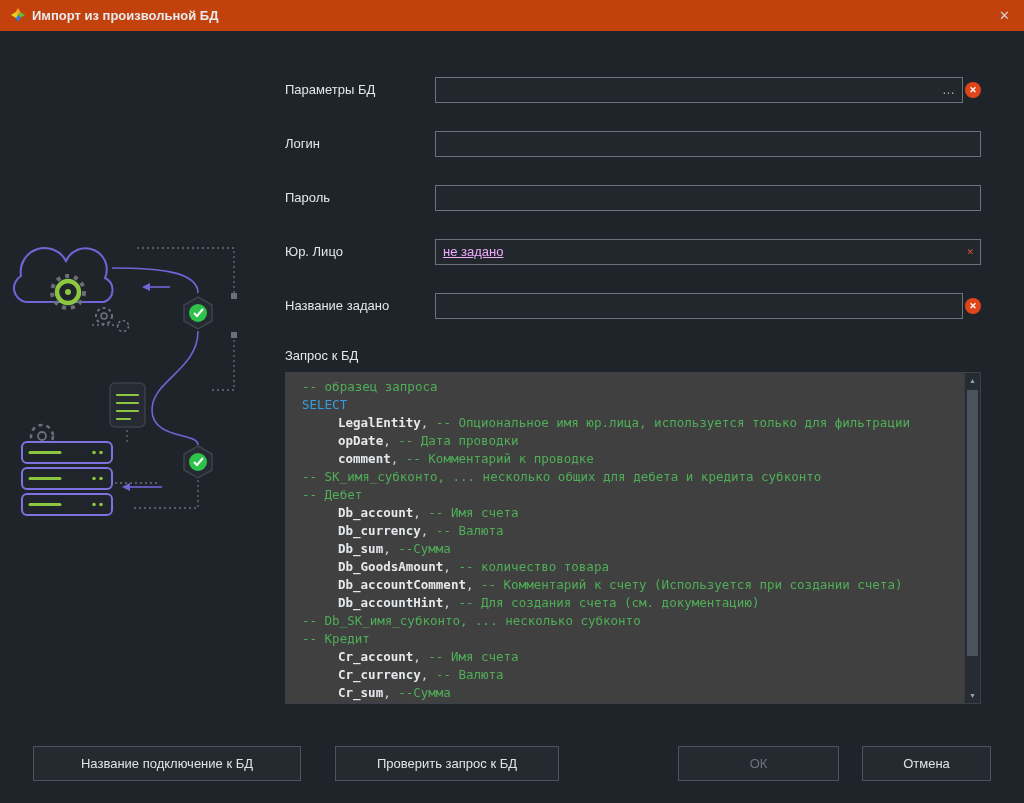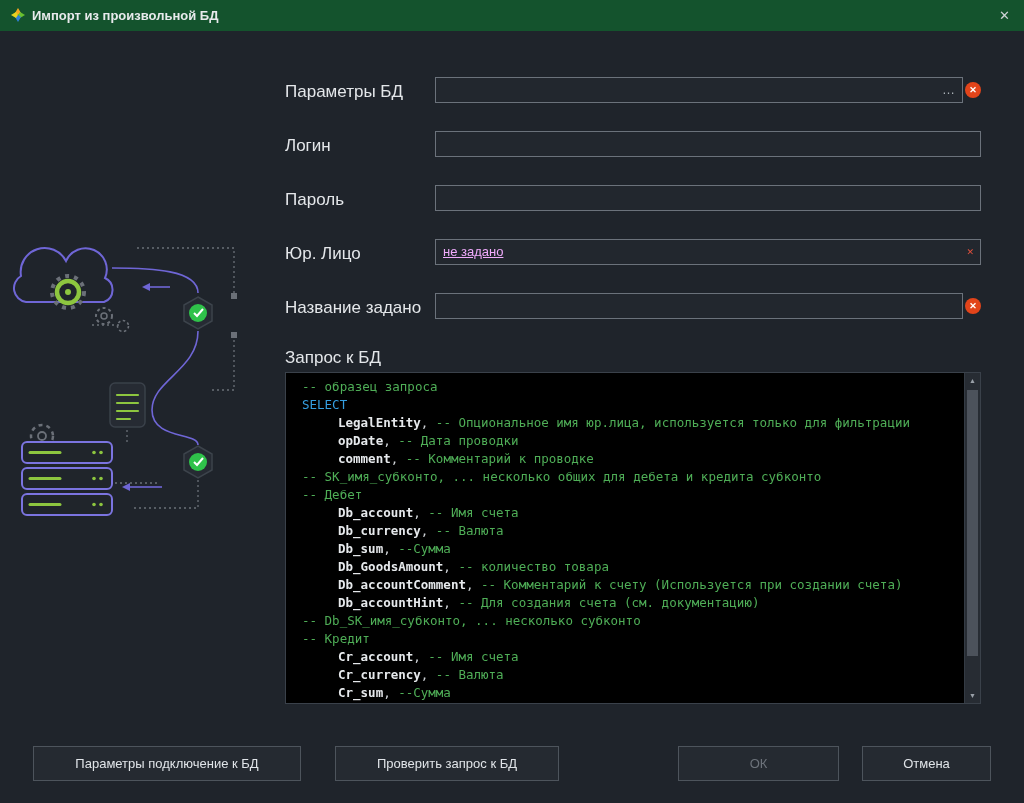--- a/index.html
+++ b/index.html
@@ -2,44 +2,44 @@
 <html><head>
 <meta charset="utf-8">
 <style>
   html,body{margin:0;padding:0;}
   body{
     width:1024px;height:803px;position:relative;overflow:hidden;
     background:#1f242b;font-family:"Liberation Sans",sans-serif;
     -webkit-font-smoothing:antialiased;
   }
   
-  .titlebar{position:absolute;left:0;top:0;width:1024px;height:31px;background:#14532d;}
+  .titlebar{position:absolute;left:0;top:0;width:1024px;height:31px;background:#c2410c;}
   .app-icon{position:absolute;left:10px;top:7px;width:16px;height:16px;}
   .win-title{position:absolute;left:32px;top:0;line-height:31px;font-size:13px;font-weight:bold;color:#e8eaec;}
   .win-close{position:absolute;right:14px;top:0;line-height:31px;font-size:13px;color:#cfd3d7;cursor:default;}
   
-  .lbl{position:absolute;left:285px;font-size:17px;color:#e4e7ea;}
+  .lbl{position:absolute;left:285px;font-size:13px;color:#e4e7ea;}
   
   .field{position:absolute;left:435px;height:24px;background:#22272e;border:1px solid #6b727b;box-sizing:content-box;}
   .field input{
     position:absolute;left:0;top:0;width:100%;height:100%;border:none;background:transparent;
     color:#e4e7ea;font-size:13px;padding:0 6px;box-sizing:border-box;outline:none;
     font-family:"Liberation Sans",sans-serif;
   }
   .browse{position:absolute;right:6px;top:0;line-height:24px;font-size:13px;color:#aab0b6;cursor:pointer;letter-spacing:1px;}
   .err-badge{
     position:absolute;left:965px;width:16px;height:16px;border-radius:50%;
     background:#e2441a;color:#ffffff;font-size:9px;font-weight:bold;text-align:center;line-height:16px;
   }
   .link{position:absolute;left:7px;top:0;line-height:24px;font-size:13px;color:#f0abfc;text-decoration:underline;cursor:pointer;}
   .mini-clear{position:absolute;right:6px;top:0;line-height:24px;font-size:9px;color:#e0503c;cursor:pointer;}
   
   .querybox{
     position:absolute;left:285px;top:372px;width:694px;height:330px;
-    background:#000000;border:1px solid #3a414a;overflow:hidden;
+    background:#404040;border:1px solid #3a414a;overflow:hidden;
   }
   .code{position:absolute;left:0;top:0;right:16px;padding:5px 0 0 16px;
     font-family:"DejaVu Sans Mono",monospace;font-size:12.5px;line-height:18px;white-space:pre;}
   .tok-comment{color:#4fae57;}
   .tok-keyword{color:#359ee0;text-align:right;}
   .tok-ident{color:#e6e9ec;font-weight:bold;margin-left:36px;}
   .tok-plain{color:#cfd3d7;}
   .scrollbar{position:absolute;right:0;top:0;width:15px;height:330px;background:#272c33;border-left:1px solid #343b44;}
   .sb-arrow{position:absolute;left:0;width:15px;height:15px;font-size:7px;color:#9aa0a8;text-align:center;line-height:15px;cursor:pointer;}
   .sb-up{top:0;}
@@ -176,16 +176,16 @@
 
 <div class="querybox">
   <div class="code"><div><span class="tok-comment">-- образец запроса</span></div><div><span class="tok-keyword">SELECT</span></div><div><span class="tok-ident">LegalEntity</span><span class="tok-plain">, </span><span class="tok-comment">-- Опциональное имя юр.лица, используется только для фильтрации</span></div><div><span class="tok-ident">opDate</span><span class="tok-plain">, </span><span class="tok-comment">-- Дата проводки</span></div><div><span class="tok-ident">comment</span><span class="tok-plain">, </span><span class="tok-comment">-- Комментарий к проводке</span></div><div><span class="tok-comment">-- SK_имя_субконто, ... несколько общих для дебета и кредита субконто</span></div><div><span class="tok-comment">-- Дебет</span></div><div><span class="tok-ident">Db_account</span><span class="tok-plain">, </span><span class="tok-comment">-- Имя счета</span></div><div><span class="tok-ident">Db_currency</span><span class="tok-plain">, </span><span class="tok-comment">-- Валюта</span></div><div><span class="tok-ident">Db_sum</span><span class="tok-plain">, </span><span class="tok-comment">--Сумма</span></div><div><span class="tok-ident">Db_GoodsAmount</span><span class="tok-plain">, </span><span class="tok-comment">-- количество товара</span></div><div><span class="tok-ident">Db_accountComment</span><span class="tok-plain">, </span><span class="tok-comment">-- Комментарий к счету (Используется при создании счета)</span></div><div><span class="tok-ident">Db_accountHint</span><span class="tok-plain">, </span><span class="tok-comment">-- Для создания счета (см. документацию)</span></div><div><span class="tok-comment">-- Db_SK_имя_субконто, ... несколько субконто</span></div><div><span class="tok-comment">-- Кредит</span></div><div><span class="tok-ident">Cr_account</span><span class="tok-plain">, </span><span class="tok-comment">-- Имя счета</span></div><div><span class="tok-ident">Cr_currency</span><span class="tok-plain">, </span><span class="tok-comment">-- Валюта</span></div><div><span class="tok-ident">Cr_sum</span><span class="tok-plain">, </span><span class="tok-comment">--Сумма</span></div></div>
   <div class="scrollbar">
     <span class="sb-arrow sb-up">▲</span>
     <div class="sb-thumb"></div>
     <span class="sb-arrow sb-down">▼</span>
   </div>
 </div>
 
-<button class="btn" style="left:33px;width:268px">Параметры подключение к БД</button>
+<button class="btn" style="left:33px;width:268px">Название подключение к БД</button>
 <button class="btn" style="left:335px;width:224px">Проверить запрос к БД</button>
 <button class="btn" style="left:678px;width:161px" disabled="">ОК</button>
 <button class="btn" style="left:862px;width:129px">Отмена</button>
 
 </body></html>

